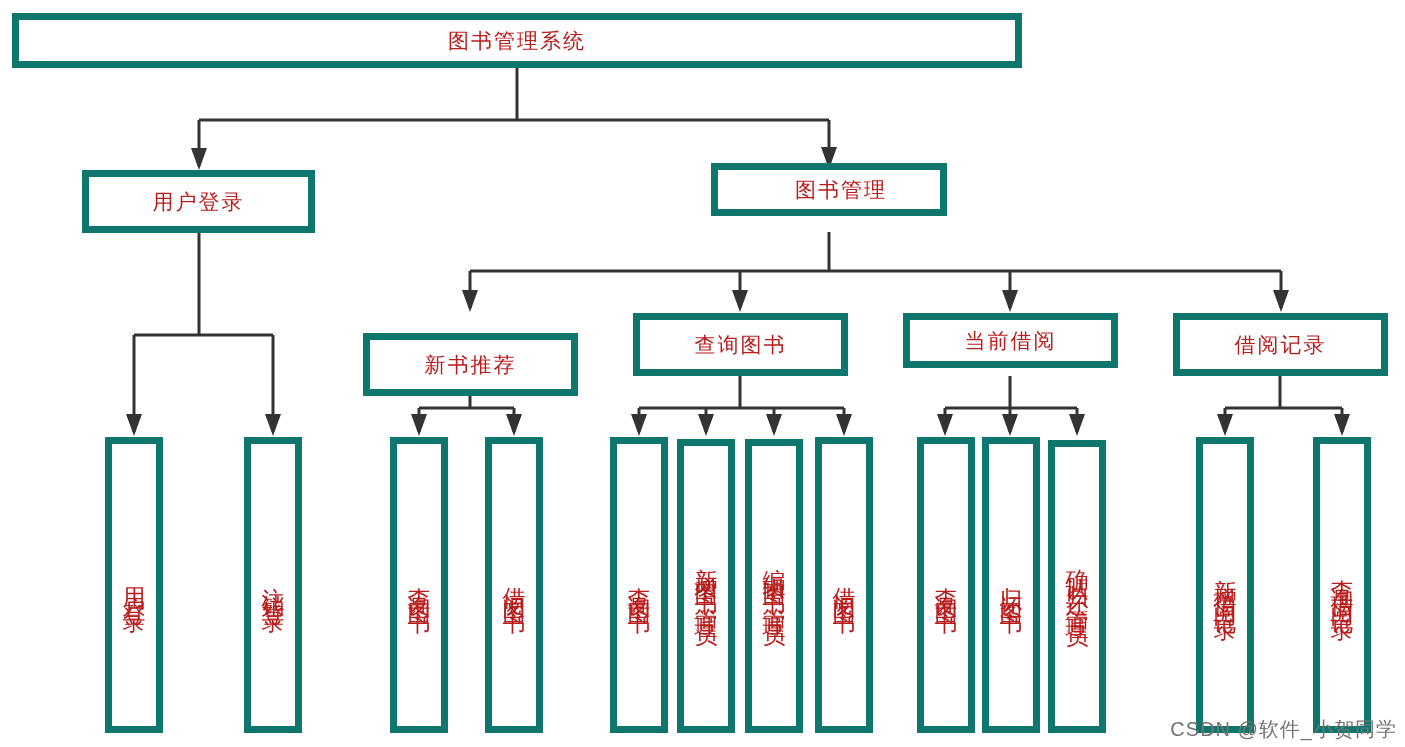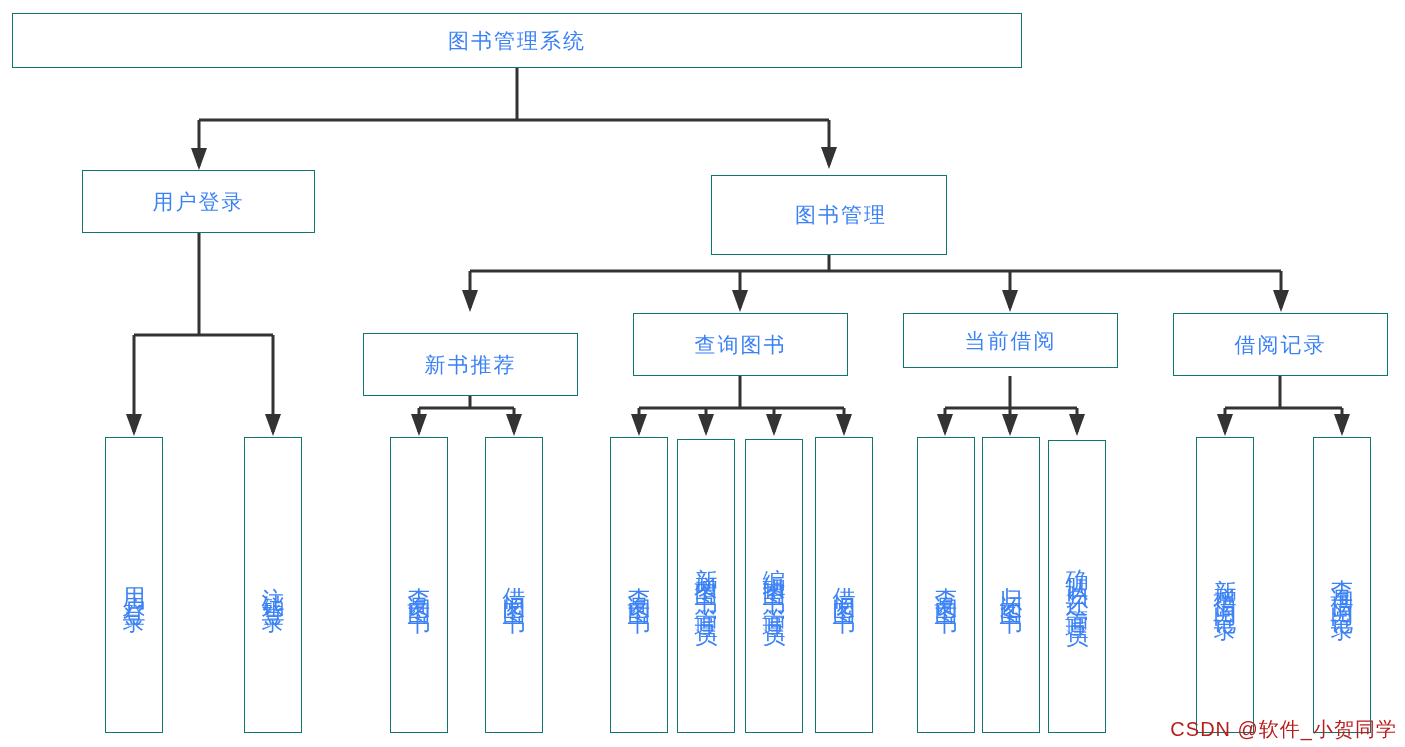--- a/index.html
+++ b/index.html
@@ -18,22 +18,22 @@
   .wires {
     position: absolute;
     left: 0;
     top: 0;
     z-index: 1;
   }
   .node {
     position: absolute;
     box-sizing: border-box;
     background: #ffffff;
-    border: 1px solid #0f766e;
-    color: #3b82f6;
+    border: 7px solid #0f766e;
+    color: #b91c1c;
     display: flex;
     align-items: center;
     justify-content: center;
     z-index: 2;
   }
   .hbox span {
     font-size: 21px;
     letter-spacing: 2px;
     white-space: nowrap;
   }
@@ -43,21 +43,21 @@
     font-size: 23px;
     letter-spacing: 8px;
     line-height: 1;
     white-space: nowrap;
   }
   .watermark {
     position: absolute;
     right: 8px;
     bottom: 4px;
     font-size: 20px;
-    color: #b91c1c;
+    color: #737373;
     z-index: 3;
     letter-spacing: 1px;
     white-space: nowrap;
   }
 </style>
 </head>
 <body>
 
 <div class="stage">
 
@@ -103,21 +103,21 @@
     <path d="M1342,408 V432" stroke="#333333" stroke-width="3" marker-end="url(#arrow)"></path>
   </svg>
 
   <div class="node hbox" style="left:12px; top:13px; width:1010px; height:55px;">
     <span>图书管理系统</span>
   </div>
 
   <div class="node hbox" style="left:82px; top:170px; width:233px; height:63px;">
     <span>用户登录</span>
   </div>
-  <div class="node hbox" style="left:711px; top:175px; width:236px; height:80px;padding-left:24px;">
+  <div class="node hbox" style="left:711px; top:163px; width:236px; height:53px;padding-left:24px;">
     <span>图书管理</span>
   </div>
 
   <div class="node hbox" style="left:363px; top:313px; width:215px; height:63px;margin-top:20px;">
     <span>新书推荐</span>
   </div>
   <div class="node hbox" style="left:633px; top:313px; width:215px; height:63px;">
     <span>查询图书</span>
   </div>
   <div class="node hbox" style="left:903px; top:313px; width:215px; height:55px;">

